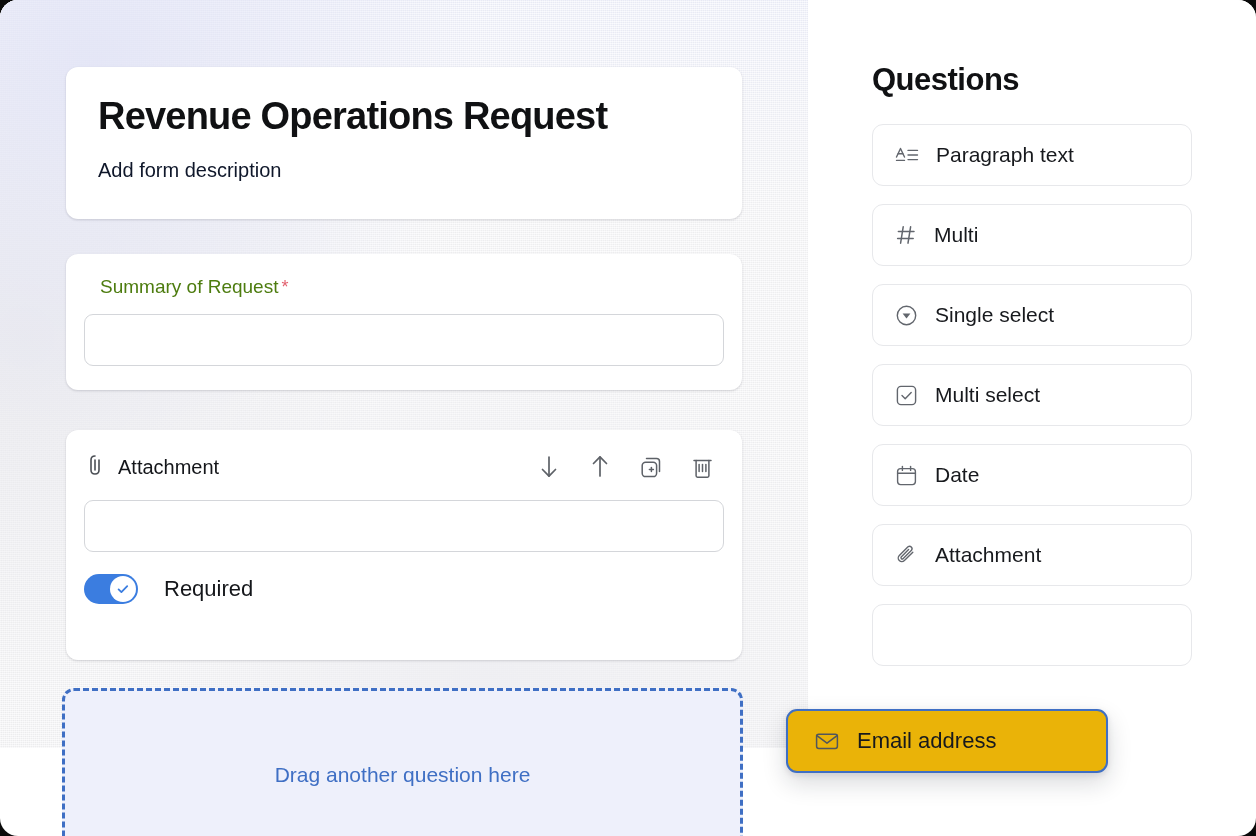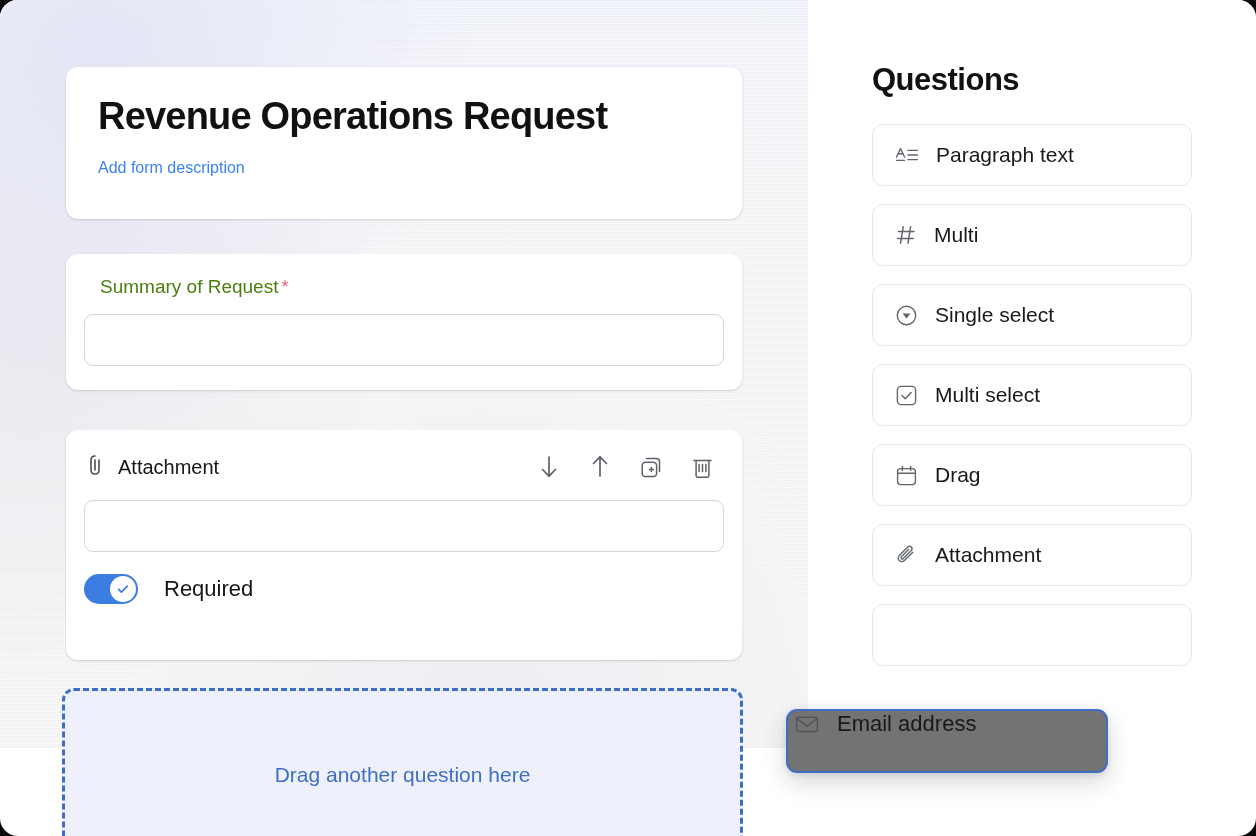--- a/index.html
+++ b/index.html
@@ -49,22 +49,22 @@
   #form-title {
     font-size: 38px;
     font-weight: 700;
     color: #101113;
     letter-spacing: -0.8px;
     line-height: 1.15;
     margin: 0;
   }
   #form-description {
     margin-top: 20px;
-    font-size: 16px;
-    color: #3b82f6;
+    font-size: 20px;
+    color: #0f172a;
   }
 
   
   #summary-card { top: 254px; height: 136px; padding: 22px 18px 0 18px; }
   .q-label {
     font-size: 19px;
     color: #4d7c0f;
     font-weight: 400;
     margin-left: 16px;
   }
@@ -177,27 +177,27 @@
   .q-item .ic { color: #62666d; display: flex; flex: none; }
   .q-item .lbl { font-size: 21px; color: #17191d; }
 
   
   #drag-card {
     position: absolute;
     left: 786px;
     top: 709px;
     width: 322px;
     height: 64px;
-    background: #737373;
+    background: #eab308;
     border: 2px solid #3f6fc4;
     border-radius: 11px;
     display: flex;
-    align-items: flex-start;
+    align-items: center;
     gap: 17px;
-    padding: 0 6px;
+    padding: 0 26px;
     box-sizing: border-box;
     box-shadow: 0 10px 24px rgba(16,24,40,.16), 0 2px 6px rgba(16,24,40,.10);
     z-index: 40;
   }
   #drag-card .lbl { font-size: 22px; color: #17191d; }
   #drag-card .ic { color: #52565c; display: flex; flex: none; }
 </style>
 </head>
 <body>
 
@@ -332,21 +332,21 @@
 
     <div class="q-item">
       <span class="ic">
         <svg width="23" height="23" viewBox="0 0 23 23" fill="none" stroke="#62666d" stroke-width="1.4" stroke-linecap="round" stroke-linejoin="round">
           <rect x="2.6" y="4.6" width="17.8" height="16" rx="3"></rect>
           <path d="M2.6 9.2 h17.8"></path>
           <path d="M7.4 2.4 v4"></path>
             <path d="M15.6 2.4 v4"></path>
         </svg>
       </span>
-      <span class="lbl">Drag</span>
+      <span class="lbl">Date</span>
     </div>
 
     <div class="q-item">
       <span class="ic">
         <svg width="23" height="23" viewBox="0 0 23 23" fill="none" stroke="#62666d" stroke-width="1.4" stroke-linecap="round" stroke-linejoin="round">
           <path d="M17.8 8.2 L9.4 16.6 a3.6 3.6 0 0 1 -5.1 -5.1 L13 2.8 a2.5 2.5 0 0 1 3.5 3.5 L8 14.8 a1.3 1.3 0 0 1 -1.8 -1.8 L13.6 5.6"></path>
         </svg>
       </span>
       <span class="lbl">Attachment</span>
     </div>

